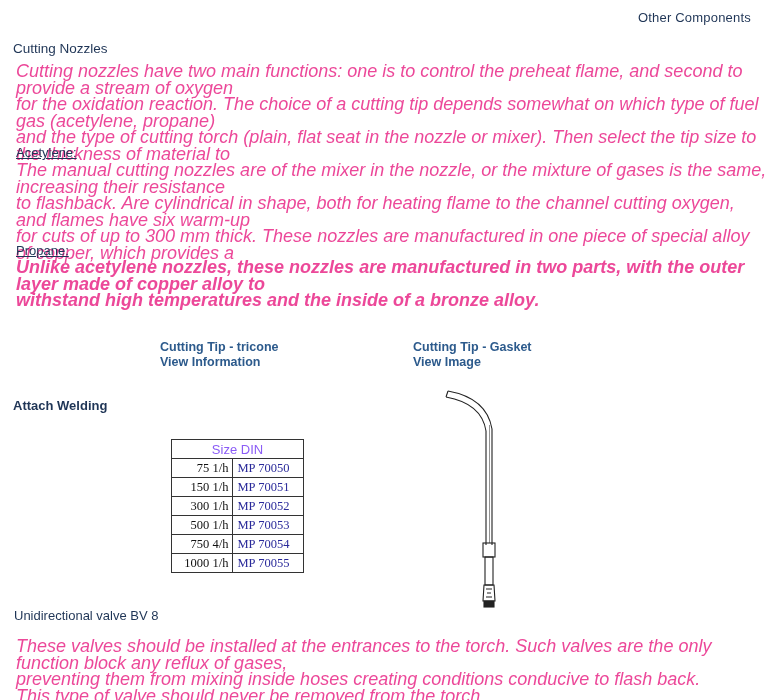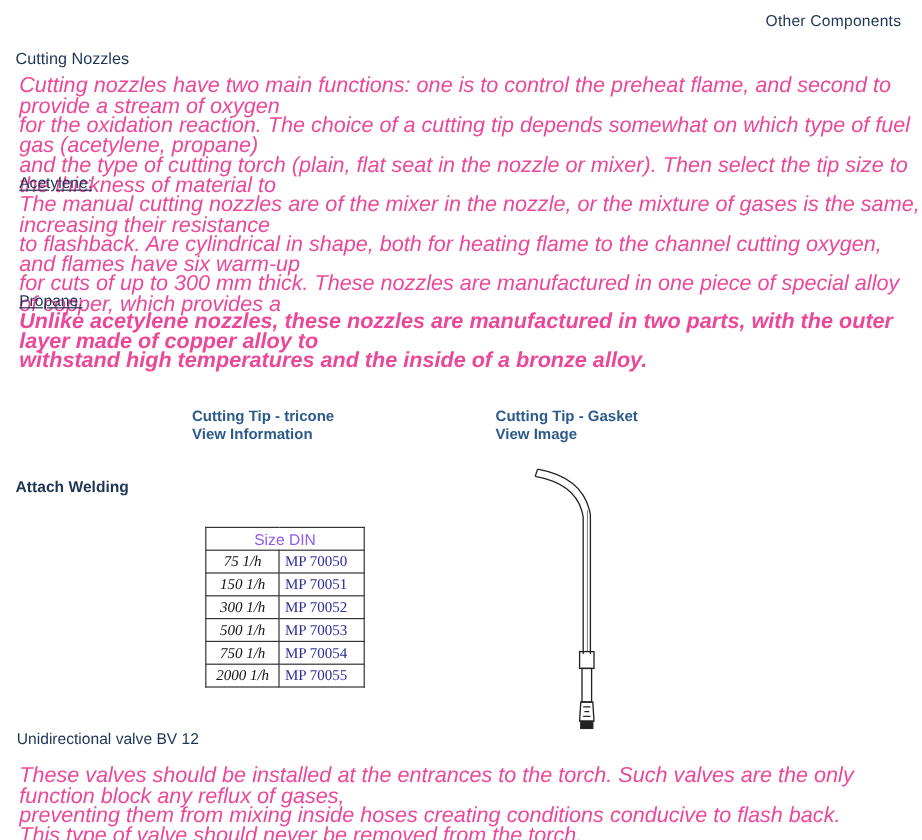--- a/index.html
+++ b/index.html
@@ -8,21 +8,21 @@
     .abs { position: absolute; }
     .top-title { right: 17px; top: 10px; font-size: 13px; color: #1f3556; letter-spacing: 0.2px; }
     .heading { font-size: 13.5px; color: #1f3556; }
     .para { font-style: italic; font-size: 18px; line-height: 16.5px; color: #ec4899; }
     .sub-heading { font-size: 13px; color: #1f3556; text-decoration: underline; line-height: 16.5px; }
     .link-block { text-align: left; font-size: 12.5px; font-weight: bold; color: #2c5a8c; line-height: 15px; }
     .link-block span { display: block; cursor: pointer; }
     table.din { border-collapse: collapse; font-family: "Liberation Serif", serif; font-size: 12.5px; }
     table.din td, table.din th { border: 1px solid #333; padding: 1px 4px; height: 16px; }
     table.din th { font-family: "Liberation Sans", sans-serif; font-weight: normal; color: #8b5cf6; font-size: 13px; text-align: center; }
-    table.din td.size { color: #111; text-align: center; font-style: italic; }
+    table.din td.size { color: #111; text-align: right; }
     table.din td.din-code { color: #2a2a9a; }
     table.din { border: 1.5px solid #333; }
   </style>
 </head>
 <body>
 
 <div class="abs top-title">Other  Components</div>
 
 <div class="abs heading" style="left:13px; top:41px;">Cutting Nozzles</div>
 <div class="abs para" style="left:16px; top:63px;">
@@ -72,42 +72,42 @@
       </tr>
     <tr>
         <td class="size">300 1/h</td>
         <td class="din-code">MP 70052</td>
       </tr>
     <tr>
         <td class="size">500 1/h</td>
         <td class="din-code">MP 70053</td>
       </tr>
     <tr>
-        <td class="size">750 1/h</td>
+        <td class="size">750 4/h</td>
         <td class="din-code">MP 70054</td>
       </tr>
     <tr>
-        <td class="size">2000 1/h</td>
+        <td class="size">1000 1/h</td>
         <td class="din-code">MP 70055</td>
       </tr>
   </tbody>
 </table>
 
 <svg class="abs" style="left:440px; top:385px;" width="70" height="230" viewBox="0 0 70 230">
   <g fill="none" stroke="#222" stroke-width="1.1">
     <path d="M8 6 C 30 10, 48 20, 52 44 L 52 160"></path>
     <path d="M6 12 C 28 16, 43 26, 46 46 L 46 160"></path>
     <path d="M8 6 L 6 12"></path>
     <path d="M49.5 40 L 49.5 158" stroke="#777" stroke-width="0.8"></path>
     <rect x="43" y="158" width="12" height="14"></rect>
     <rect x="45" y="172" width="8" height="28"></rect>
     <path d="M44 200 L 54 200 L 55 216 L 43 216 Z"></path>
     <path d="M46 204 L 52 204 M47 208 L 51 208 M46 212 L 52 212"></path>
     <rect x="44" y="216" width="10" height="6" fill="#222"></rect>
   </g>
 </svg>
 
-<div class="abs heading" style="left:14px; top:608px; font-size:13px;">Unidirectional valve BV 12</div>
+<div class="abs heading" style="left:14px; top:608px; font-size:13px;">Unidirectional valve BV 8</div>
 <div class="abs para" style="left:16px; top:624px;margin-top:14px;">
   <div>These valves should be installed at the entrances to the torch. Such valves are the only function block any reflux of gases,</div>
   <div>preventing them from mixing inside hoses creating conditions conducive to flash back.</div>
   <div>This type of valve should never be removed from the torch.</div>
 </div>
 
 </body></html>

